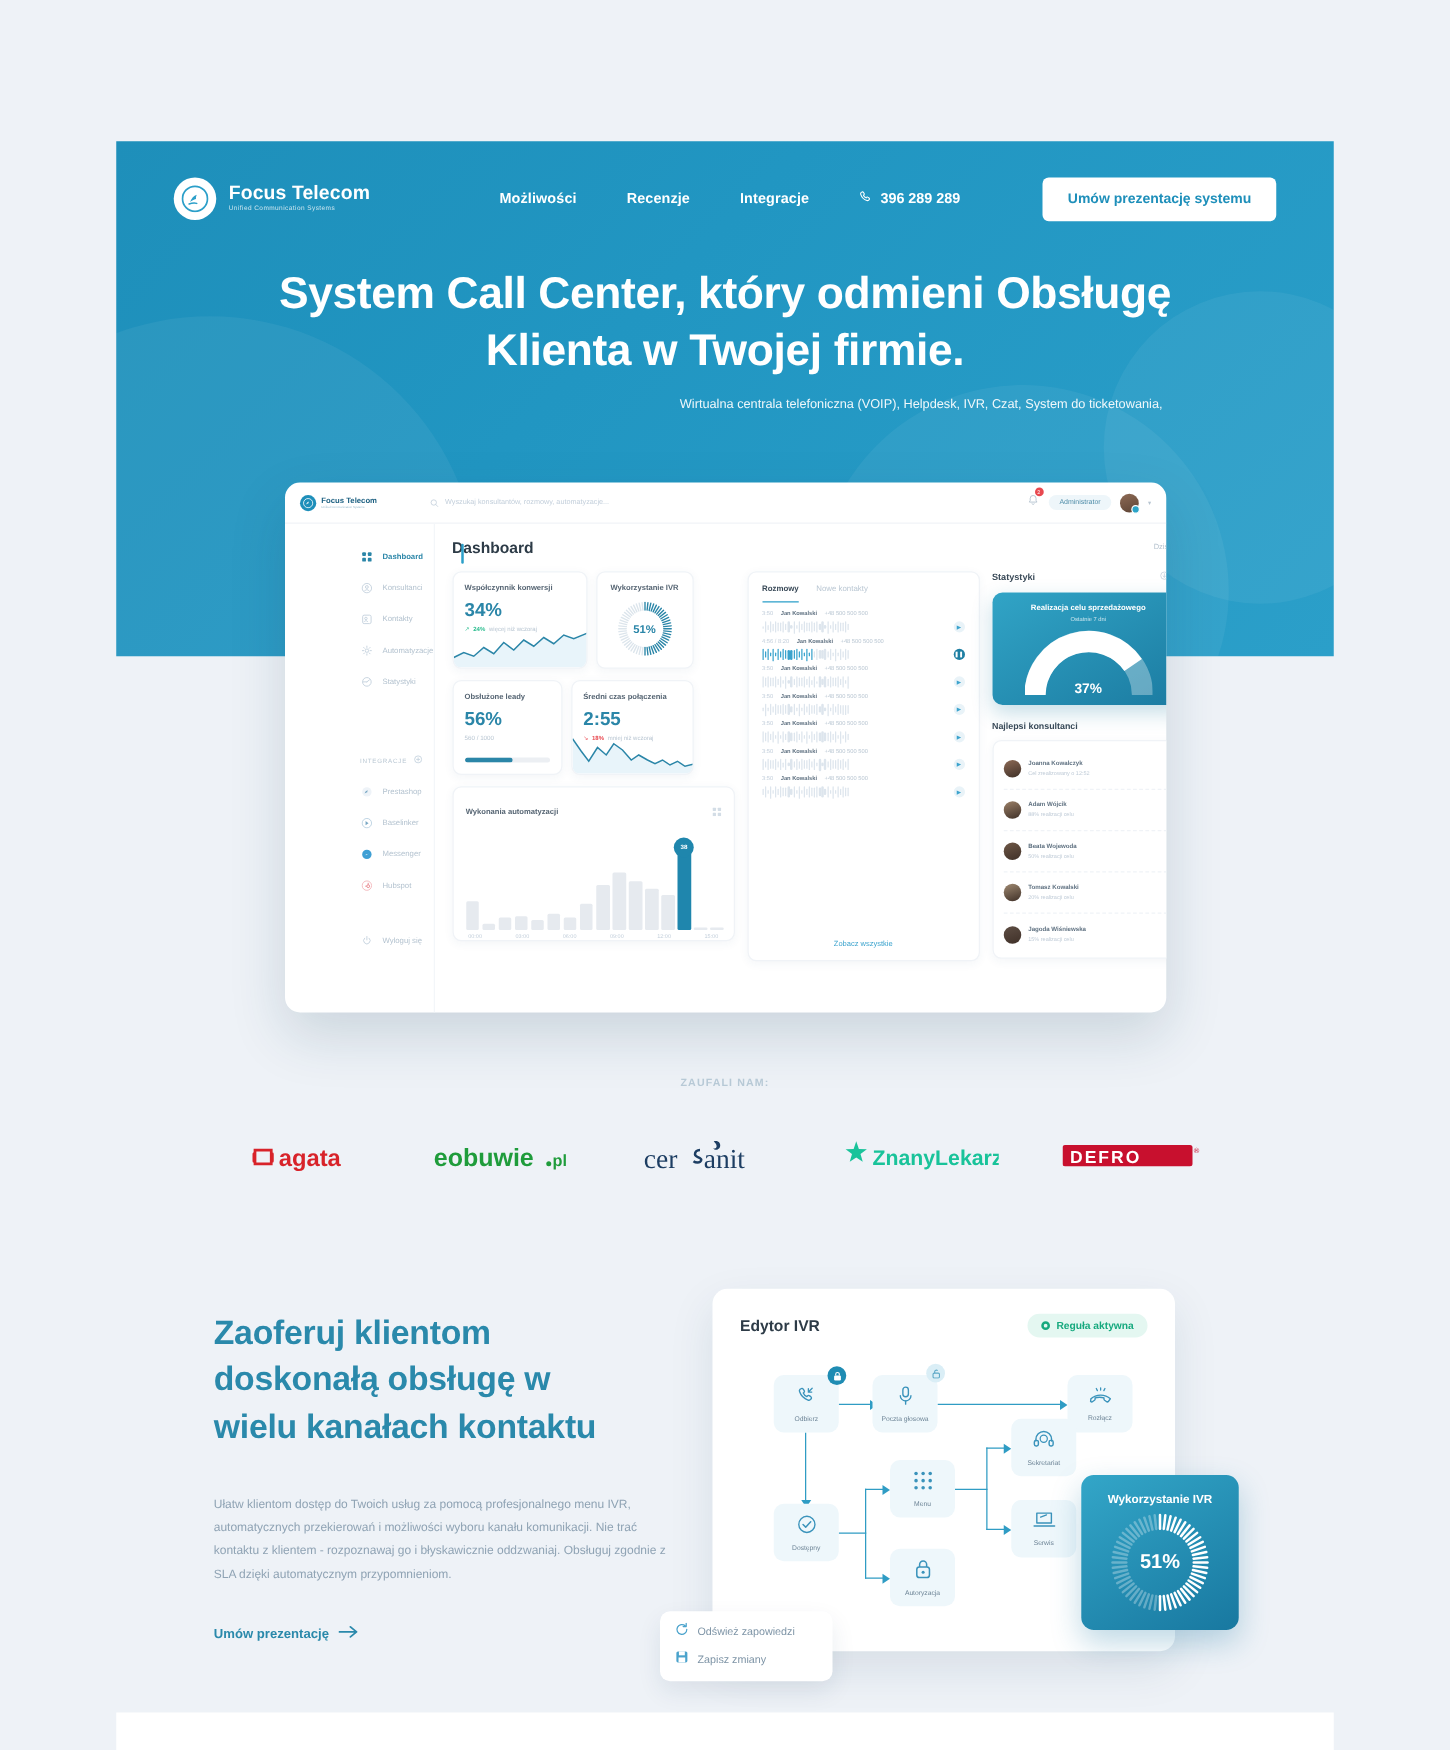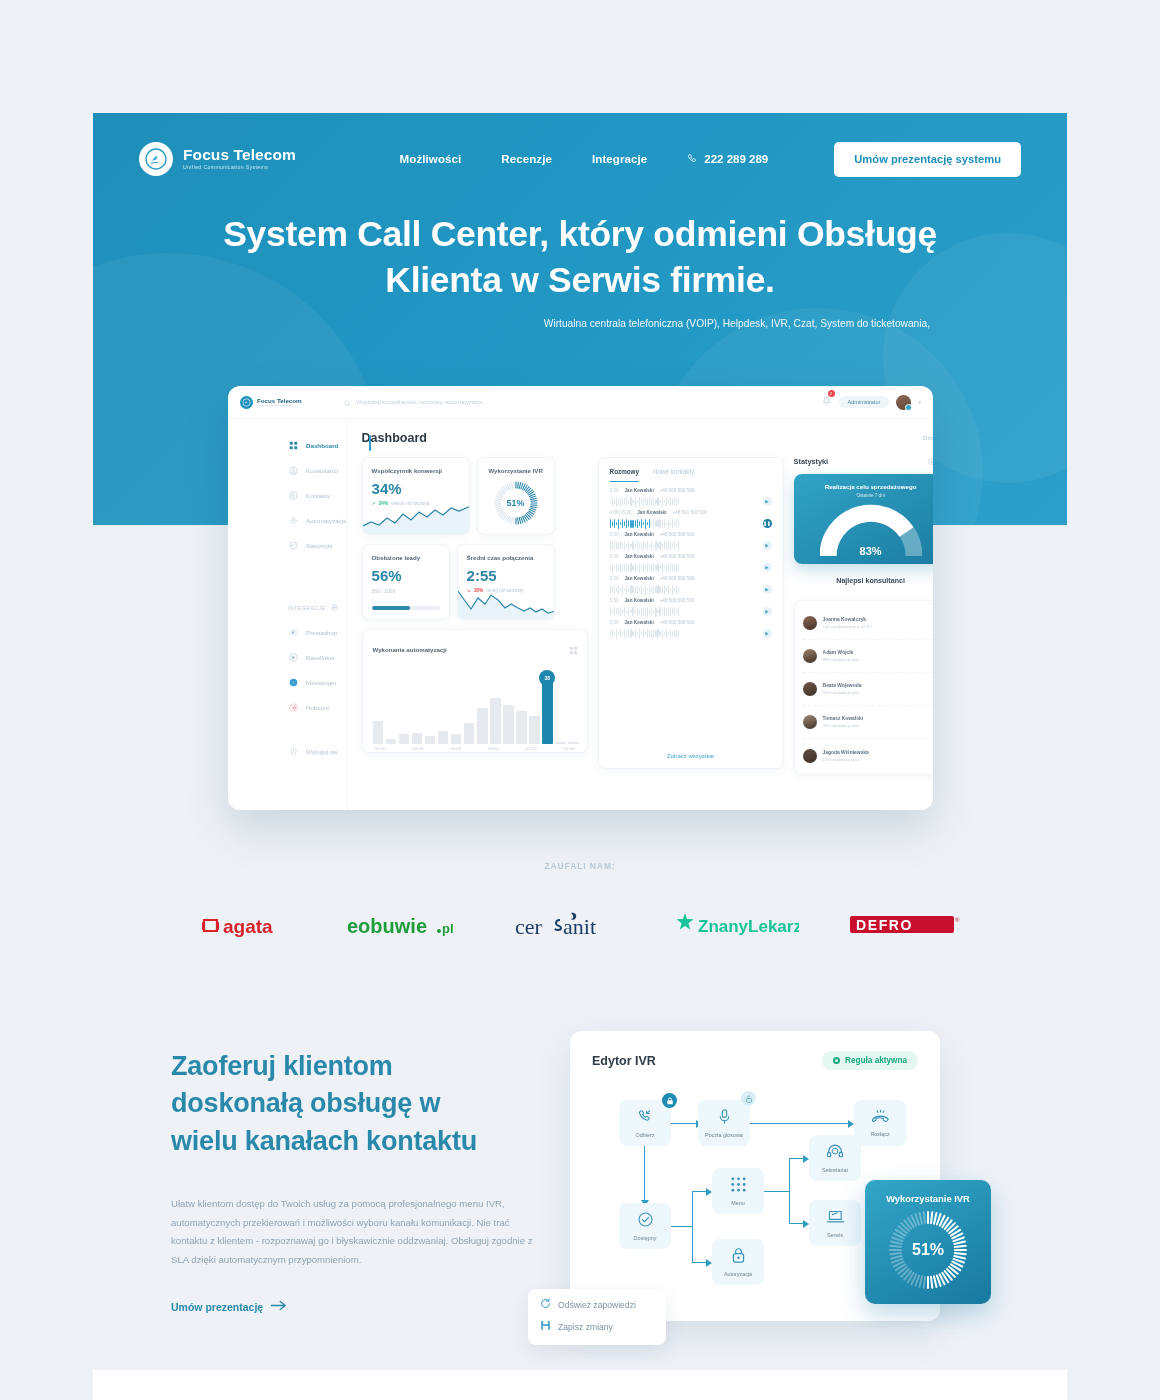--- a/index.html
+++ b/index.html
@@ -144,21 +144,21 @@
   .stat-title { font-size: 7.3px; font-weight: 700; color: #3a4a58; }
   .stat-icons { margin-left: auto; display: flex; gap: 6px; color: #c3cfdb; font-size: 6px; }
   .goal-card {
     width: 154px; height: 90px; border-radius: 8px; color: #fff; padding: 9px 0 0 0; text-align: center;
     background: linear-gradient(150deg,#31a4c6 0%, #1b7ba1 100%);
     box-shadow: 0 6px 16px rgba(27,123,161,.25); position: relative; overflow: hidden;
   }
   .goal-t { font-size: 6.2px; font-weight: 700; }
   .goal-s { font-size: 4.6px; opacity: .78; margin-top: 3px; }
 
-  .cons-head { display: flex; align-items: center; margin: 13px 0 7px; flex-direction: column; }
+  .cons-head { display: flex; margin: 13px 0 7px; }
   .cons-title { font-size: 7.1px; font-weight: 700; color: #3a4a58; }
   .cons-refresh { margin-left: auto; color: #c3cfdb; font-size: 6.5px; cursor: pointer; }
   .cons-card { width: 154px; height: 175px; padding: 6px 8px; }
   .cons-row { display: flex; align-items: center; gap: 6px; height: 33px; border-bottom: 1px dashed #f0f3f7; }
   .cons-row:last-child { border-bottom: none; }
   .cons-av { width: 14px; height: 14px; border-radius: 50%; flex: none; }
   .cons-txt { flex: 1; min-width: 0; }
   .cons-n { font-size: 4.9px; color: #5f7181; font-weight: 700; }
   .cons-d { font-size: 4.4px; color: #bfcbd7; margin-top: 2px; }
   .cons-bar { width: 5px; height: 17px; border-radius: 3px; flex: none; overflow: hidden; background: #f0f3f7; position: relative; }
@@ -244,29 +244,29 @@
       <div class="nav-links">
         <div class="nav-link">Możliwości</div>
         <div class="nav-link">Recenzje</div>
         <div class="nav-link">Integracje</div>
         <div class="nav-phone">
           <span>
             <svg width="11" height="11" viewBox="0 0 14 14">
                 <path d="M3 2.2c.5-.5 1.3-.4 1.7.2l.8 1.2c.3.5.2 1-.2 1.3l-.5.4c.5 1.2 1.5 2.2 2.7 2.7l.4-.5c.3-.4.9-.5 1.3-.2l1.2.8c.6.4.7 1.2.2 1.7l-.5.5c-.5.5-1.2.6-1.8.4-3-1-5.3-3.3-6.3-6.3-.2-.6-.1-1.3.4-1.8z" fill="none" stroke="#ffffff" stroke-width="1.1" stroke-linejoin="round"></path>
               </svg>
           </span>
-          <span>222 289 289</span>
+          <span>396 289 289</span>
         </div>
         <button class="nav-cta">Umów prezentację systemu</button>
       </div>
     </div>
 
     <div class="hero-title">
       <div>System Call Center, który odmieni Obsługę</div>
-      <div>Klienta w Serwis firmie.</div>
+      <div>Klienta w Twojej firmie.</div>
     </div>
     <div class="hero-sub">
       <div>Wirtualna centrala telefoniczna (VOIP), Helpdesk, IVR, Czat, System do ticketowania,</div>
     </div>
   </div>
 
   <div class="dash">
 
     <div class="dash-top">
       <div class="dash-logo">
@@ -940,21 +940,21 @@
             </div>
 
             <div class="goal-card">
               <div class="goal-t">Realizacja celu sprzedażowego</div>
               <div class="goal-s">Ostatnie 7 dni</div>
               <div style="position:relative;width:102px;height:56px;margin:4px auto 0;">
                 <svg width="102" height="56" viewBox="0 0 102 56">
                   <path d="M8,54 A43,43 0 0 1 94,54" fill="none" stroke="rgba(255,255,255,.32)" stroke-width="17" stroke-linecap="butt"></path>
                   <path d="M8,54 A43,43 0 0 1 86.5,30" fill="none" stroke="#ffffff" stroke-width="17" stroke-linecap="butt"></path>
                 </svg>
-                <div style="position:absolute;left:0;right:0;bottom:1px;text-align:center;font-size:11px;font-weight:700;">83%</div>
+                <div style="position:absolute;left:0;right:0;bottom:1px;text-align:center;font-size:11px;font-weight:700;">37%</div>
               </div>
             </div>
 
             <div class="cons-head">
               <div class="cons-title">Najlepsi konsultanci</div>
               <div class="cons-refresh">↻</div>
             </div>
             <div class="panel cons-card" id="cons-list">
                 <div class="cons-row">
                   <div class="cons-av" style="background:linear-gradient(160deg,#8d6a55,#3f3028)"></div>

